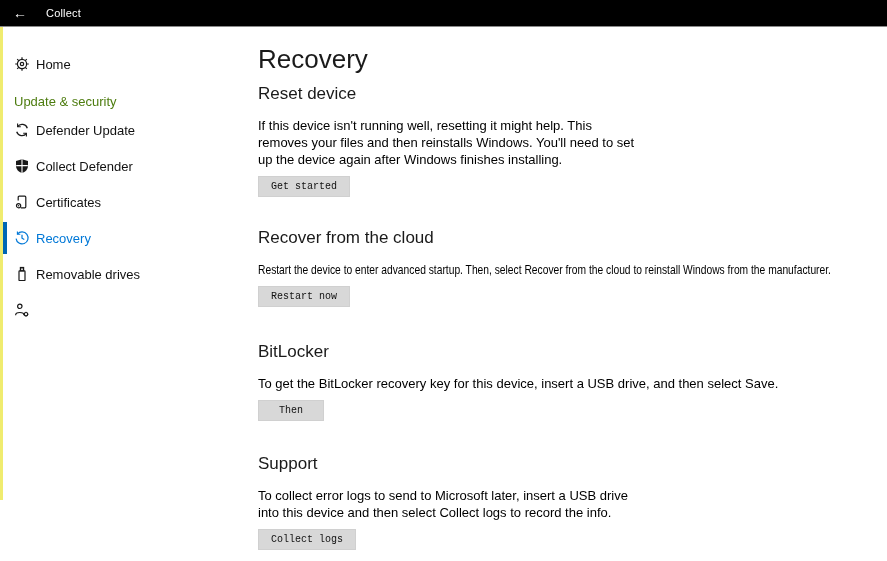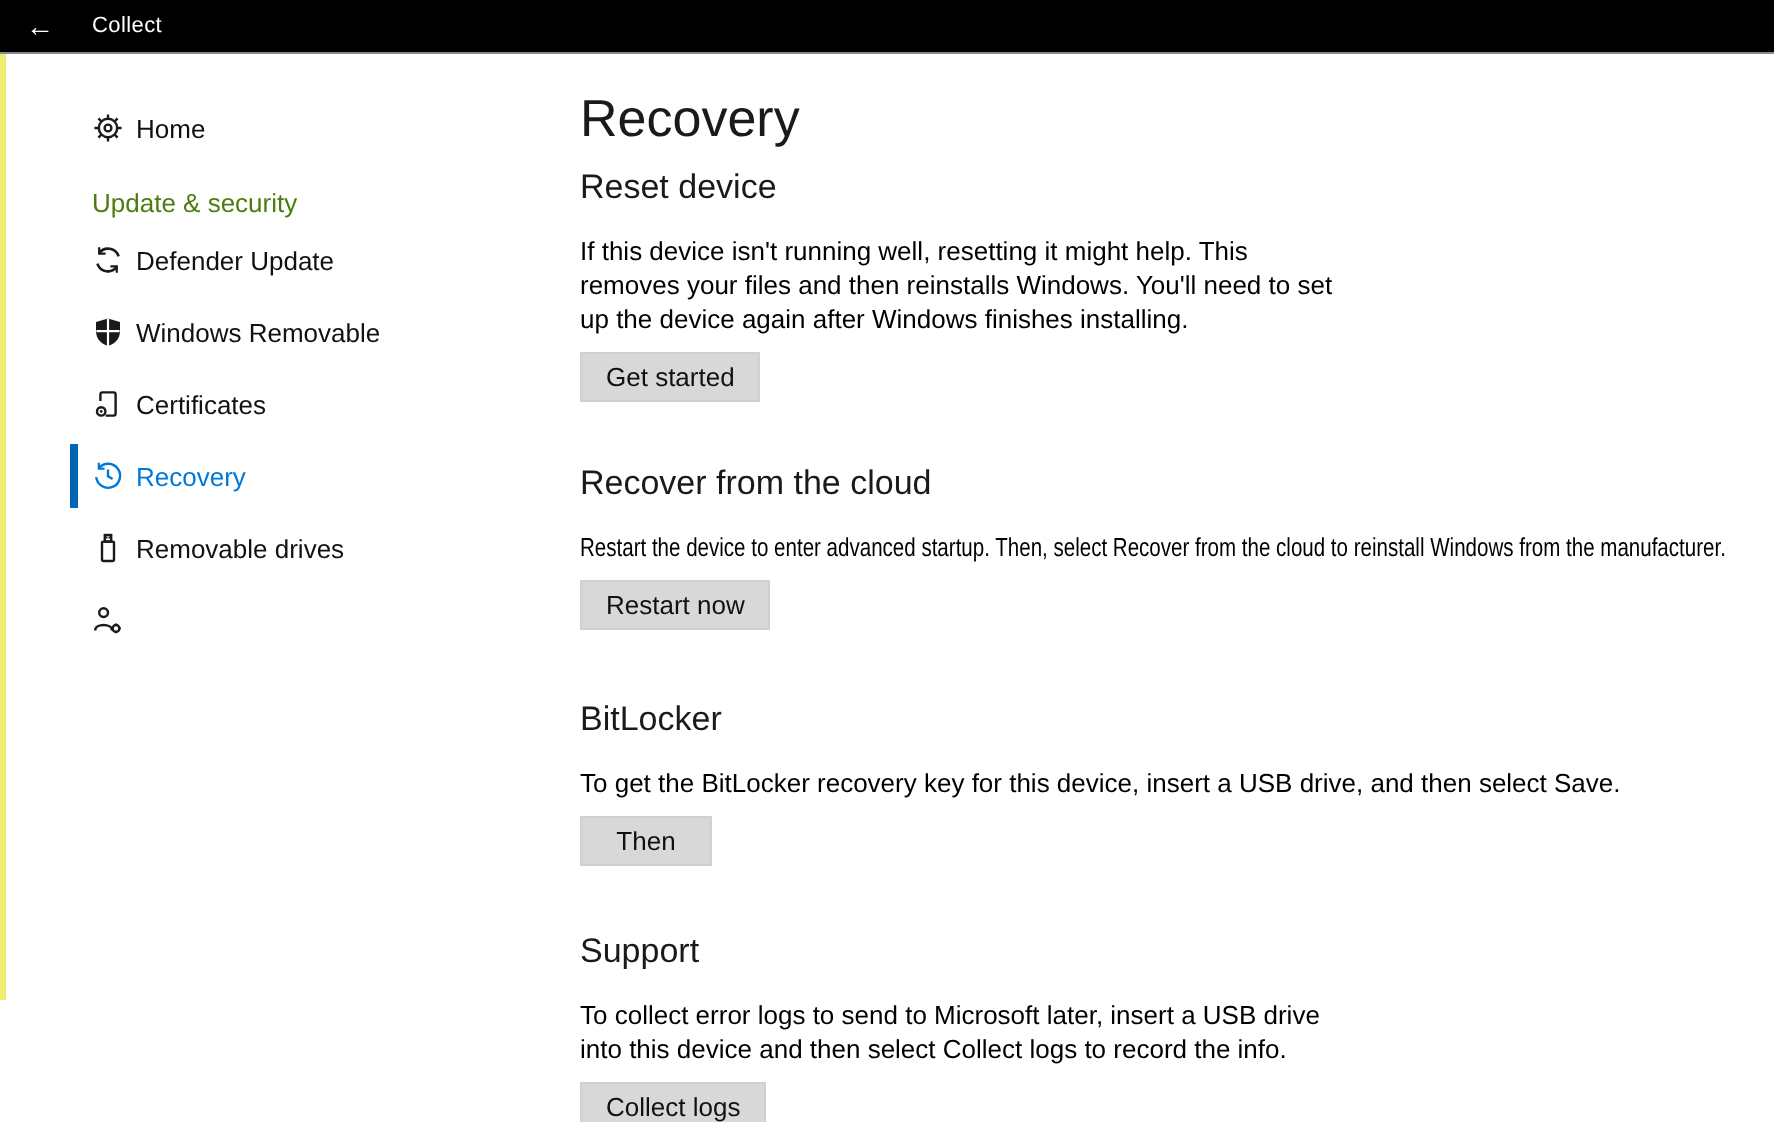--- a/index.html
+++ b/index.html
@@ -14,21 +14,21 @@
     height:27px; background:#000000; display:flex; align-items:center;
     border-bottom:1px solid #8a8a8a;
   }
   .back-btn {
     width:40px; height:27px; display:flex; align-items:center; justify-content:center;
     color:#ffffff; font-size:14px; cursor:pointer; background:transparent; border:none;
   }
   .titlebar-title { color:#ffffff; font-size:11px; margin-left:6px; letter-spacing:.2px; }
 
   
-  .frame { display:flex; height:473px; position:relative;padding-left:32px; }
+  .frame { display:flex; height:473px; position:relative; }
   .edge-stripe {
     position:absolute; left:0; top:0; bottom:0; width:3px;
     background:#f0ec6f; z-index:5;
   }
 
   
   .sidebar { width:258px; padding-top:19px; position:relative; background:#ffffff; flex:none; }
   .side-row {
     height:36px; display:flex; align-items:center; padding-left:14px; gap:6px;
     position:relative; cursor:pointer;
@@ -54,21 +54,21 @@
   .sec-support { margin-top:32px; }
   .section p {
     margin-top:12px; font-size:13px; line-height:17px; color:#000;
     white-space:pre-line;
   }
   .section p.oneline {
     white-space:nowrap; transform:scaleX(0.79); transform-origin:0 50%;
   }
   .win-btn {
     margin-top:8px; display:inline-block; background:#d8d8d8; border:1px solid #d0d0d0;
-    font-family:Liberation Sans, sans-serif; font-size:13px; color:#111; padding:4px 12px; min-width:66px;
+    font-family:Liberation Mono, monospace; font-size:10px; color:#111; padding:4px 12px; min-width:66px;
     text-align:center; cursor:pointer;
   }
   svg { display:block; }
 </style>
 </head>
 <body>
 
 <div class="titlebar">
   <button class="back-btn">
     <span>←</span>
@@ -106,21 +106,21 @@
       <span class="lbl">Defender Update</span>
     </div>
 
     <div class="side-row">
       <span class="icon">
         <svg viewBox="0 0 16 16" width="16" height="16">
           <path d="M8 1.2 L14 3 V7.5 C14 11.5 11.3 14 8 15 C4.7 14 2 11.5 2 7.5 V3 Z" fill="currentColor"></path>
           <path d="M8 1.2 V15 M2.2 7.6 H13.8" stroke="#ffffff" stroke-width="1.1" fill="none"></path>
         </svg>
       </span>
-      <span class="lbl">Windows Removable</span>
+      <span class="lbl">Collect Defender</span>
     </div>
 
     <div class="side-row">
       <span class="icon">
         <svg viewBox="0 0 16 16" width="16" height="16" fill="none" stroke="currentColor" stroke-width="1.2">
           <path d="M4.2 6.5V3.2c0-.6.4-1 1-1h5.6c.6 0 1 .4 1 1v9.6c0 .6-.4 1-1 1H6.8"></path>
           <circle cx="4.6" cy="11.7" r="2.1" fill="#ffffff"></circle>
           <circle cx="4.6" cy="11.7" r="0.7" fill="currentColor" stroke="none"></circle>
         </svg>
       </span>

